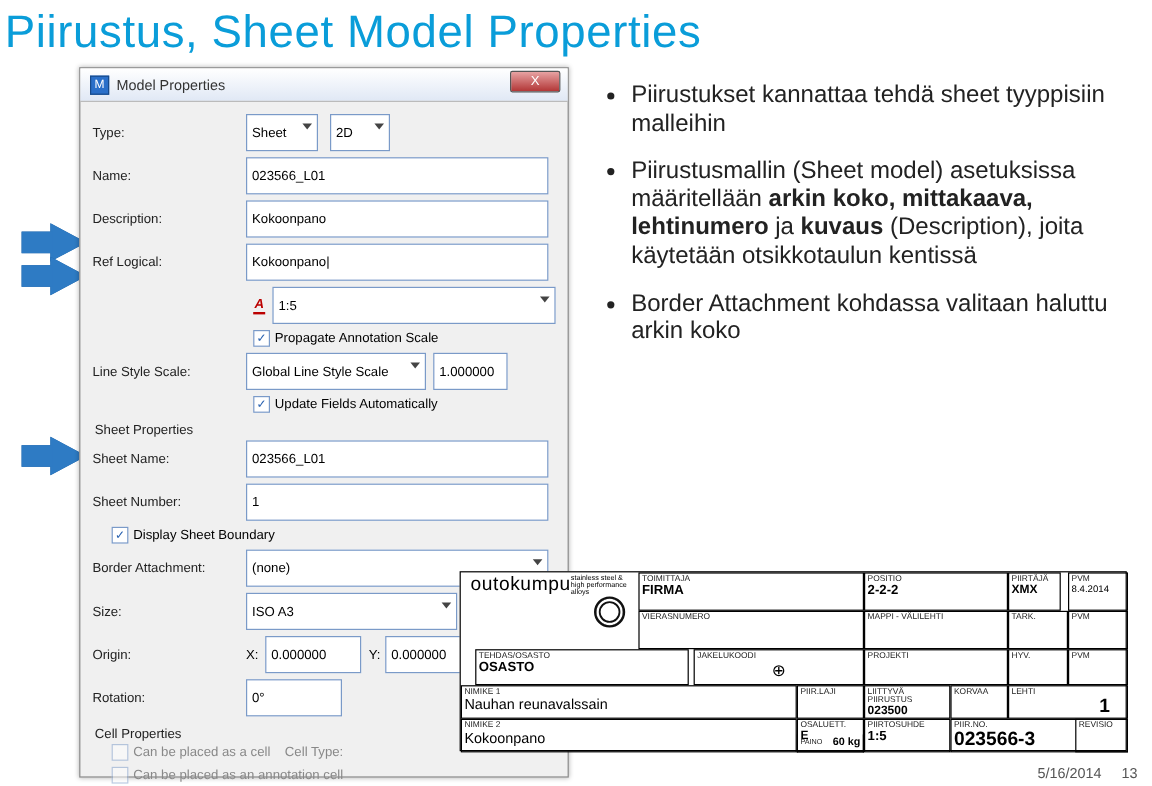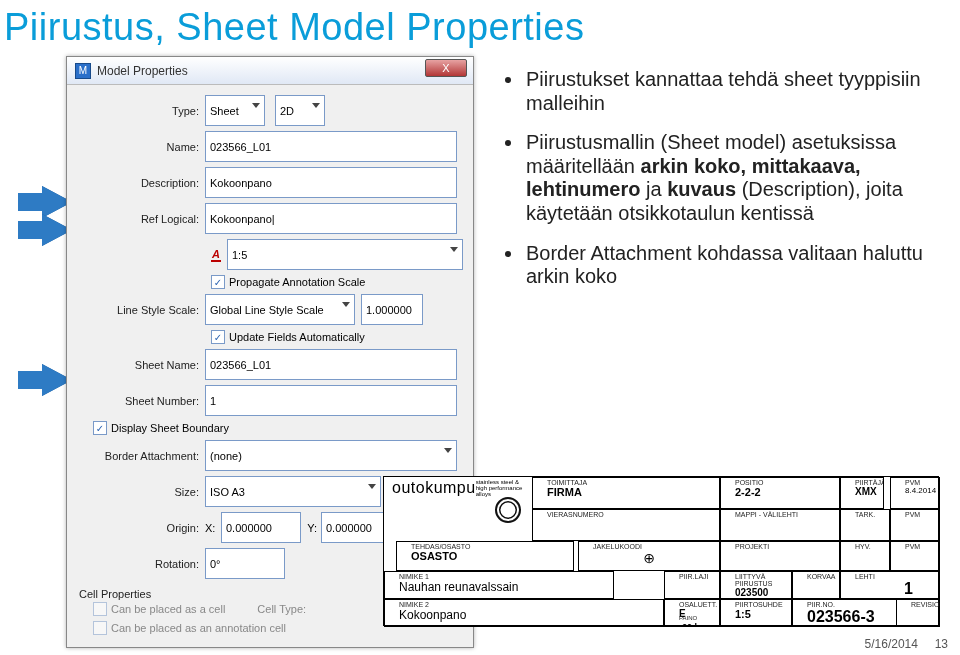--- a/index.html
+++ b/index.html
@@ -5,21 +5,21 @@
 *{box-sizing:border-box;margin:0;padding:0}
 body{width:960px;height:655px;font-family:Tahoma,Arial,sans-serif;background:#fff;position:relative;font-size:11px;color:#000}
 .slide-title{color:#0a9dd9;font-size:38px;font-weight:300;padding:6px 0 8px 4px;letter-spacing:.5px}
 .dialog{position:absolute;left:66px;top:56px;width:408px;height:592px;border:1px solid #888;background:#f0f0f0;box-shadow:0 0 4px rgba(0,0,0,.3)}
 .titlebar{height:28px;background:linear-gradient(#fff,#e0e8f5);border-bottom:1px solid #bbb;position:relative;padding:4px 8px;display:flex;align-items:center;gap:6px}
 .titlebar-icon{width:16px;height:16px;background:#2a6fc9;border:1px solid #174a8b;font-size:10px;color:#fff;display:flex;align-items:center;justify-content:center}
 .titlebar-txt{font-size:12px;color:#333}
 .close-x{position:absolute;right:6px;top:2px;width:42px;height:18px;border:1px solid #555;background:linear-gradient(#e7a2a2,#b23636);border-radius:2px;color:#fff;display:flex;align-items:center;justify-content:center;font-size:11px}
 .dlg-body{padding:10px 4px 4px 4px}
 .row{display:flex;align-items:center;margin-bottom:5px;padding:0 6px}
-.lbl{width:128px;text-align:right;padding-right:6px;font-size:11px;color:#222}
+.lbl{width:128px;padding-right:6px;font-size:11px;color:#222}
 .fld,.dd{flex:0 0 auto;height:31px;border:1px solid #7a9ac8;background:#fff;font-size:11px;padding:11px 4px;display:flex;align-items:center}
 .dd{position:relative;padding-right:18px}
 .dd::after{content:"";position:absolute;right:4px;top:7px;border-left:4px solid transparent;border-right:4px solid transparent;border-top:5px solid #444}
 .chk{width:14px;height:14px;border:1px solid #7a9ac8;background:#fff;display:inline-flex;align-items:center;justify-content:center;margin-right:4px;font-size:10px;color:#2a62b0}
 .indent{margin-left:134px}
 .section-hdr{font-size:11px;color:#222;padding:4px 8px 2px 8px}
 .a-icon{width:18px;height:14px;font-style:italic;font-weight:bold;color:#b00;border-bottom:2px solid #b00;margin-left:134px;margin-right:6px;text-align:center}
 .arrow{position:absolute;width:0;height:0}
 .arrow-r{border-top:16px solid transparent;border-bottom:16px solid transparent;border-left:30px solid #2e7bc4;filter:drop-shadow(0 0 0 #1a5a9a)}
 .arrow-r::before{content:"";position:absolute;left:-54px;top:-9px;width:26px;height:18px;background:#2e7bc4}
@@ -27,21 +27,21 @@
 .arrow-l::before{content:"";position:absolute;right:-54px;top:-9px;width:26px;height:18px;background:#2e7bc4}
 .btn{height:23px;border:1px solid #8894aa;background:linear-gradient(#fff,#e4e9f0);border-radius:3px;display:flex;align-items:center;justify-content:center;font-size:11px}
 .btn-row{display:flex;gap:10px;justify-content:center;padding:8px 0 6px;margin-top:8px}
 
 
 .bullets{position:absolute;left:524px;top:68px;right:24px;font-family:Arial,sans-serif}
 .bullets li{list-style:disc;margin-bottom:16px;font-size:20px;color:#222;line-height:1.18;padding-left:2px}
 
 
 .tblk{position:absolute;left:383px;top:476px;width:556px;height:150px;border:1.5px solid #000;background:#fff;font-family:Arial,sans-serif;font-size:8px}
-.tblk .cell{position:absolute;border:0.7px solid #000;padding:1px 14px;overflow:hidden}
+.tblk .cell{position:absolute;border:0.7px solid #000;padding:1px 2px;overflow:hidden}
 .tblk .h{font-size:7px;color:#222}
 .tblk .v{font-size:11px;font-weight:bold}
 .logo{position:absolute;left:2px;top:2px;width:145px;height:62px;display:flex;flex-direction:row;justify-content:center;padding-left:6px}
 .logo-ring{width:26px;height:26px;border:2.2px solid #111;border-radius:50%;position:absolute;right:10px;top:18px;box-shadow:inset 0 0 0 2px #fff,inset 0 0 0 3.5px #111}
 .footer{position:absolute;right:12px;bottom:4px;font-size:12px;color:#555}
 </style>
 </head>
 <body>
 
 <div class="slide-title">Piirustus, Sheet Model Properties</div>
@@ -89,20 +89,21 @@
       <span class="lbl">Line Style Scale:</span>
       <div class="dd" style="width:150px">Global Line Style Scale</div>
       <div style="width:6px"></div>
       <div class="fld" style="width:62px">1.000000</div>
     </div>
     <div class="row">
       <span class="chk indent">✓</span>
       <span>Update Fields Automatically</span>
     </div>
 
+    <div class="section-hdr">Sheet Properties</div>
     <div class="row">
       <span class="lbl">Sheet Name:</span>
       <div class="fld" style="width:252px">023566_L01</div>
     </div>
     <div class="row">
       <span class="lbl">Sheet Number:</span>
       <div class="fld" style="width:252px">1</div>
     </div>
     <div class="row">
       <span class="chk" style="margin-left:16px">✓</span>
@@ -125,21 +126,21 @@
     </div>
     <div class="row">
       <span class="lbl">Rotation:</span>
       <div class="fld" style="width:80px">0°</div>
     </div>
 
     <div class="section-hdr">Cell Properties</div>
     <div class="row">
       <span class="chk" style="margin-left:16px;opacity:.5"></span>
       <span style="color:#888">Can be placed as a cell</span>
-      <span style="margin-left:32px;color:#888">Cell Type:</span>
+      <span style="margin-left:12px;color:#888">Cell Type:</span>
     </div>
     <div class="row">
       <span class="chk" style="margin-left:16px;opacity:.5"></span>
       <span style="color:#888">Can be placed as an annotation cell</span>
     </div>
 
   </div>
 </div>
 
 <ul class="bullets">
@@ -164,21 +165,21 @@
     <div class="h">VIERASNUMERO</div>
   </div>
   <div class="cell" style="left:12px;top:64px;width:178px;height:30px">
     <div class="h">TEHDAS/OSASTO</div>
     <div class="v">OSASTO</div>
   </div>
   <div class="cell" style="left:194px;top:64px;width:142px;height:30px">
     <div class="h">JAKELUKOODI</div>
     <div style="font-size:14px;text-align:center">⊕</div>
   </div>
-  <div class="cell" style="left:0;top:94px;width:230px;height:28px">
+  <div class="cell" style="left:0;top:94px;width:280px;height:28px">
     <div class="h">NIMIKE 1</div>
     <div class="v" style="font-weight:normal;font-size:12px">Nauhan reunavalssain</div>
   </div>
   <div class="cell" style="left:0;top:122px;width:280px;height:28px">
     <div class="h">NIMIKE 2</div>
     <div class="v" style="font-weight:normal;font-size:12px">Kokoonpano</div>
   </div>
   <div class="cell" style="left:280px;top:94px;width:56px;height:28px">
       <div class="h">PIIR.LAJI</div>
     </div>

